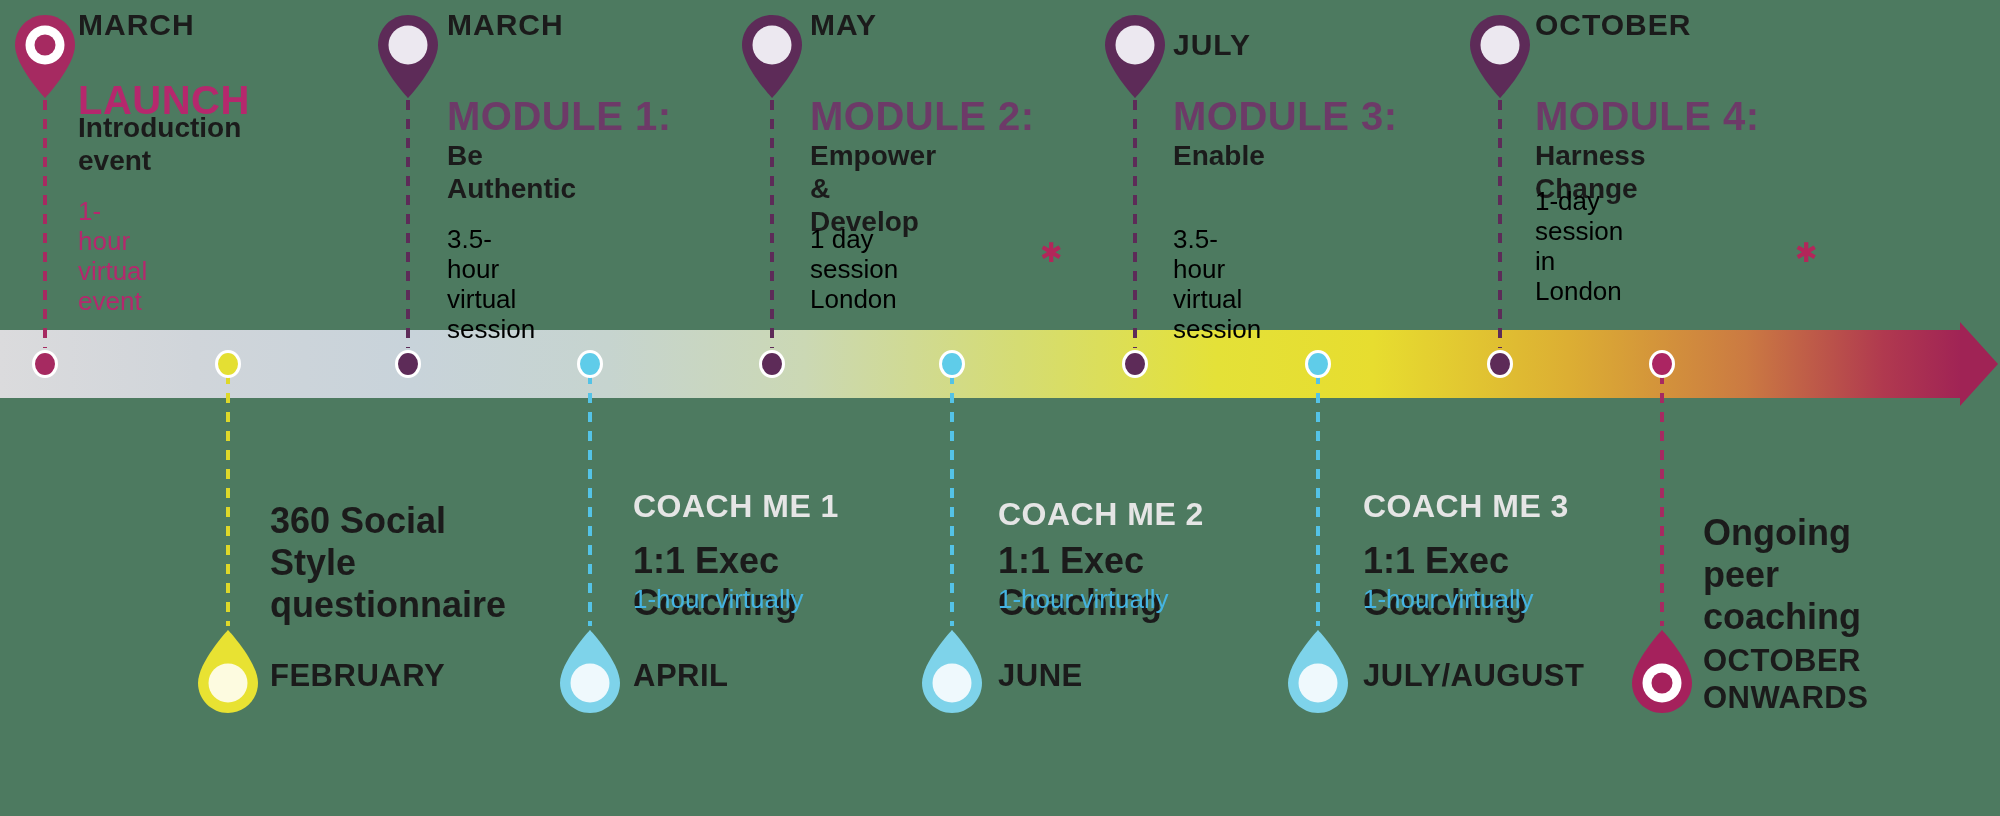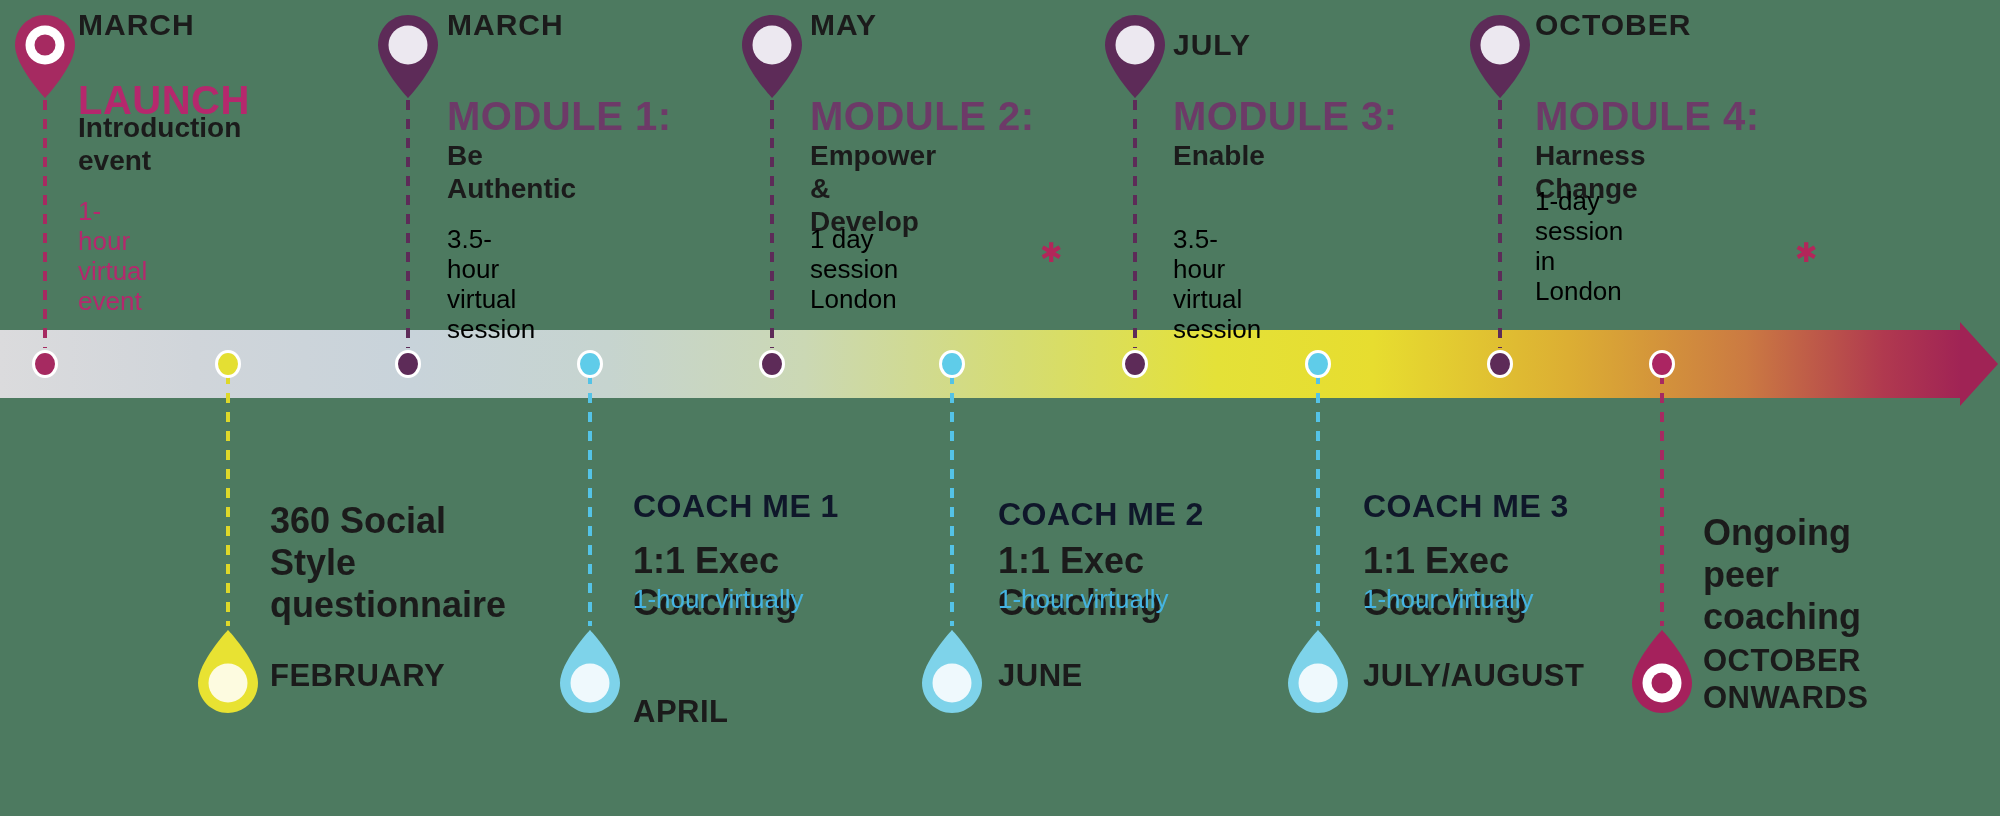--- a/index.html
+++ b/index.html
@@ -40,21 +40,21 @@
   .title{ font-size:40px; font-weight:700; letter-spacing:0.5px;margin-top:8px; }
   .title.pink{ color:#b5286d; }
   .title.plum{ color:#6d3a68; }
   .subtitle{ font-size:28px; font-weight:700; color:#1b1b1b; line-height:1.17; white-space:normal !important; }
   .detail{ font-size:26px; font-weight:400; line-height:1.16; white-space:normal !important; }
   .detail.pink{ color:#b5286d; }
   .detail.purple{ color:#000000; }
   
   .bs{ position:absolute; top:488px; }
   .bs>div{ position:absolute; left:0; white-space:nowrap; }
-  .heading{ font-size:32px; font-weight:700; color:#0f172a; letter-spacing:0.5px;text-align:center; }
+  .heading{ font-size:32px; font-weight:700; color:#e5e5e5; letter-spacing:0.5px;text-align:center; }
   .body{ font-size:36px; font-weight:700; color:#1b1b1b; line-height:1.17; white-space:normal !important; }
   .bdetail{ font-size:26px; font-weight:400; color:#45b4e2; }
   .blabel{ font-size:31px; font-weight:700; color:#1b1b1b; letter-spacing:0.5px; line-height:1.18; white-space:normal !important; }
   .asterisk{
     position:absolute; font-size:27px; font-weight:700; color:#b3265a; line-height:1;
   }
 </style>
 </head>
 <body>
 
@@ -165,21 +165,21 @@
   <span class="asterisk" style="left:1795px; top:240px;">✱</span>
 
   <div class="bs" style="left:270px;">
     <div class="body" style="top:12px; max-width:250px;">360 Social Style questionnaire</div>
     <div class="blabel" style="top:170px;">FEBRUARY</div>
   </div>
   <div class="bs" style="left:633px;">
     <div class="heading" style="top:0;">COACH ME 1</div>
     <div class="body" style="top:52px;">1:1 Exec Coaching</div>
     <div class="bdetail" style="top:96px;">1-hour virtually</div>
-    <div class="blabel" style="top:170px;margin-top:36px;">APRIL</div>
+    <div class="blabel" style="top:170px;">APRIL</div>
   </div>
   <div class="bs" style="left:998px;">
     <div class="heading" style="top:0;margin-top:8px;">COACH ME 2</div>
     <div class="body" style="top:52px;">1:1 Exec Coaching</div>
     <div class="bdetail" style="top:96px;">1-hour virtually</div>
     <div class="blabel" style="top:170px;">JUNE</div>
   </div>
   <div class="bs" style="left:1363px;">
     <div class="heading" style="top:0;">COACH ME 3</div>
     <div class="body" style="top:52px;">1:1 Exec Coaching</div>

